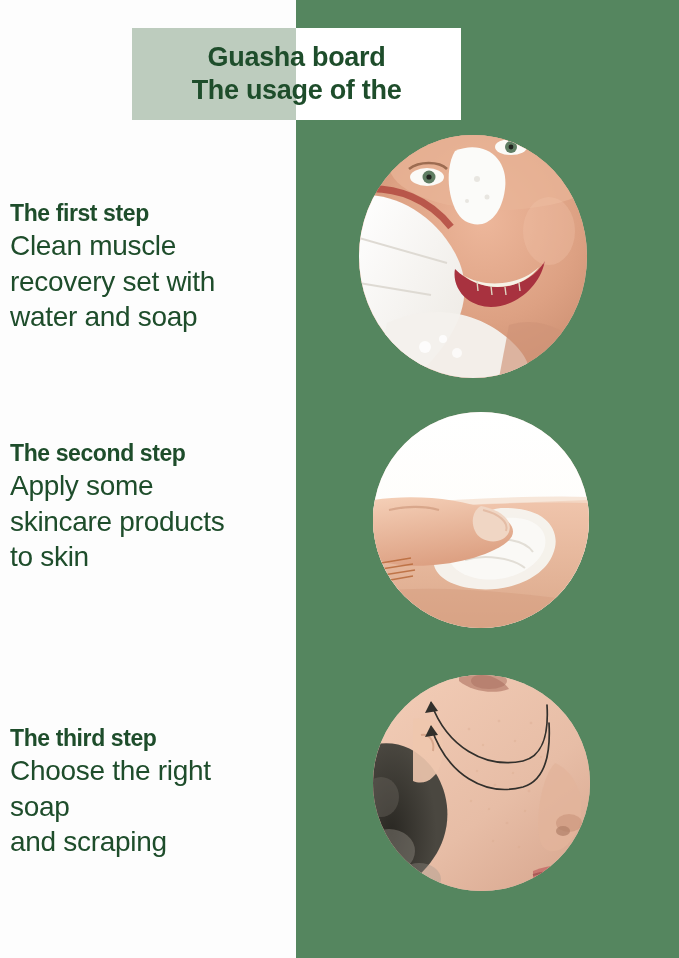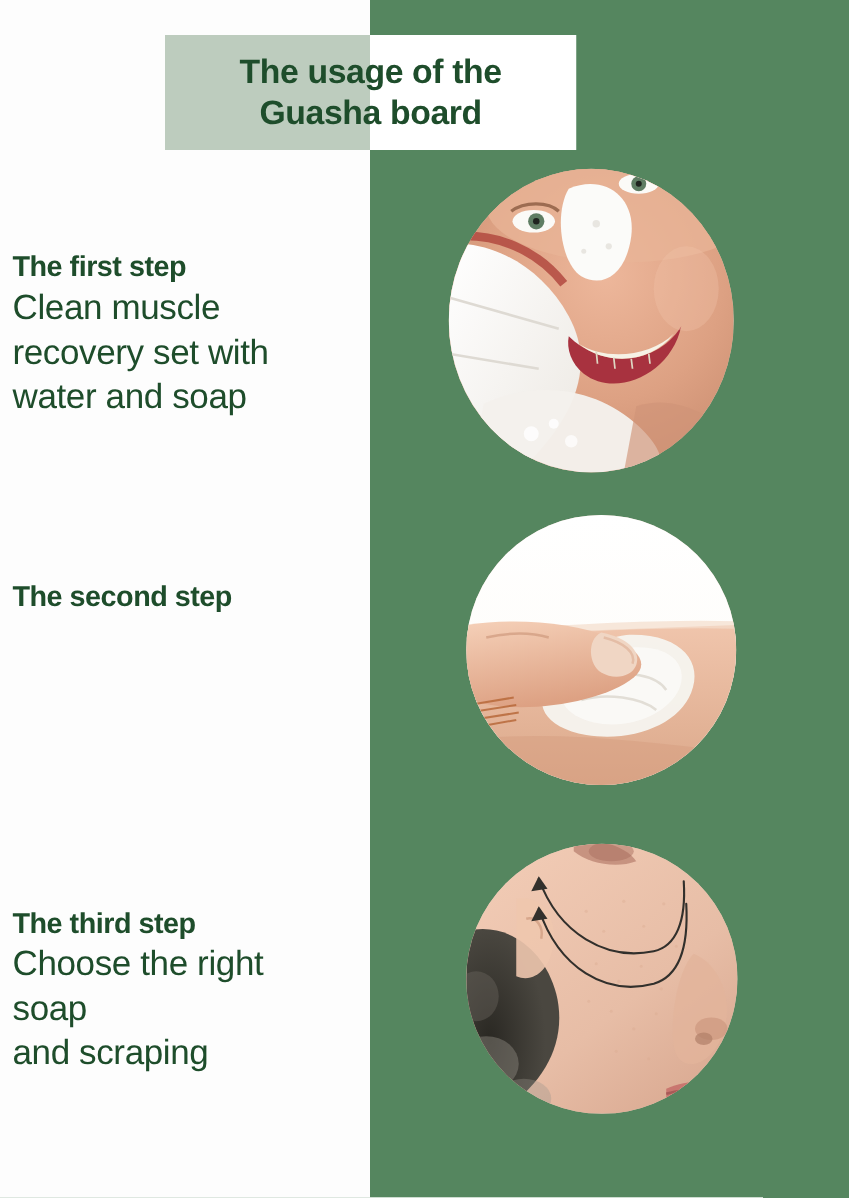--- a/index.html
+++ b/index.html
@@ -78,21 +78,21 @@
     height: 958px;
     z-index: 4;
   }
   .step {
     position: absolute;
     left: 10px;
     width: 286px;
     color: #1e4d2b;
   }
   .step-1 { top: 198px; }
-  .step-2 { top: 438px; margin-top: 24px; }
+  .step-2 { top: 438px; }
   .step-3 { top: 683px; margin-top: 40px; }
 
   .step-title {
     font-size: 23px;
     font-weight: bold;
     line-height: 1.12;
     letter-spacing: -0.4px;
     margin: 0 0 1px 0;
   }
   .step-body {
@@ -122,36 +122,39 @@
 <body>
 
 <div class="poster">
 
   <div class="green-panel"></div>
 
   <div class="title-banner">
     <div class="band-left"></div>
     <div class="band-right"></div>
     <div class="title-text">
+      <div>Guasha board</div>
       <div>The usage of the</div>
-      <div>Guasha board</div>
     </div>
   </div>
 
   <div class="steps">
 
     <div class="step step-1">
       <p class="step-title">The first step</p>
       <p class="step-body">Clean muscle
 recovery set with
 water and soap</p>
     </div>
 
     <div class="step step-2">
       <p class="step-title">The second step</p>
+      <p class="step-body">Apply some
+skincare products
+to skin</p>
     </div>
 
     <div class="step step-3">
       <p class="step-title">The third step</p>
       <p class="step-body">Choose the right
 soap
 and scraping</p>
     </div>
 
   </div>

